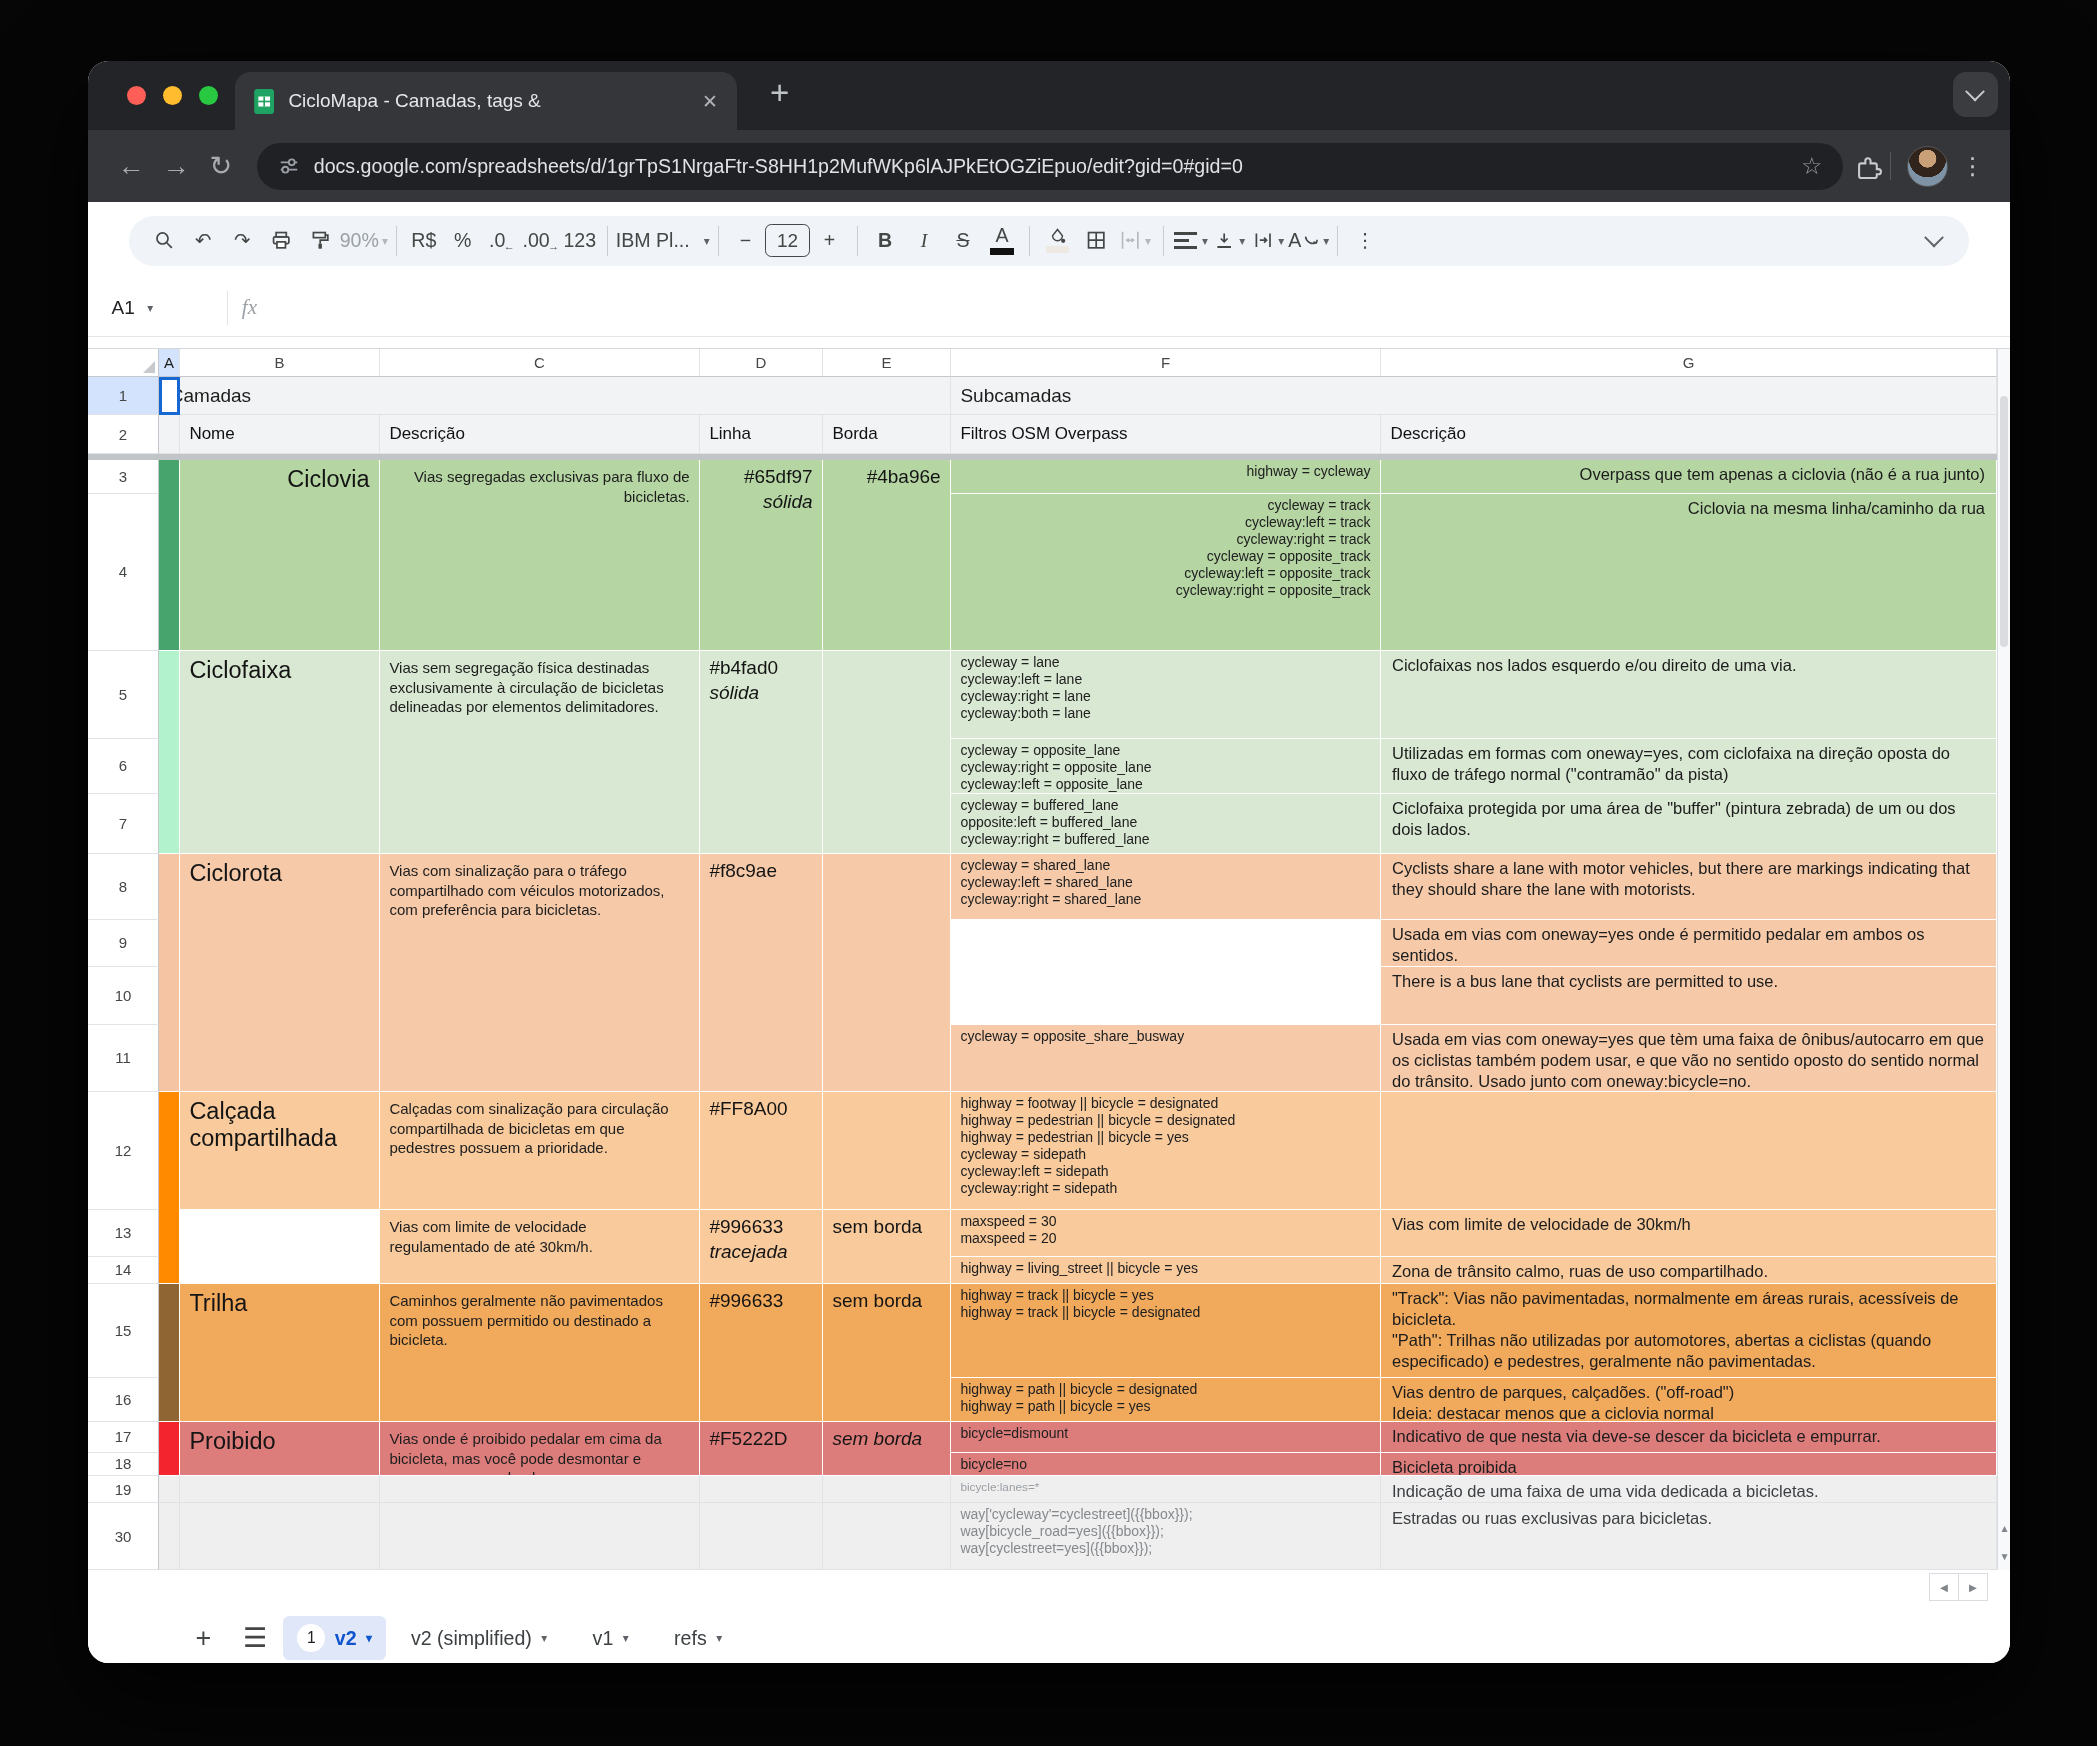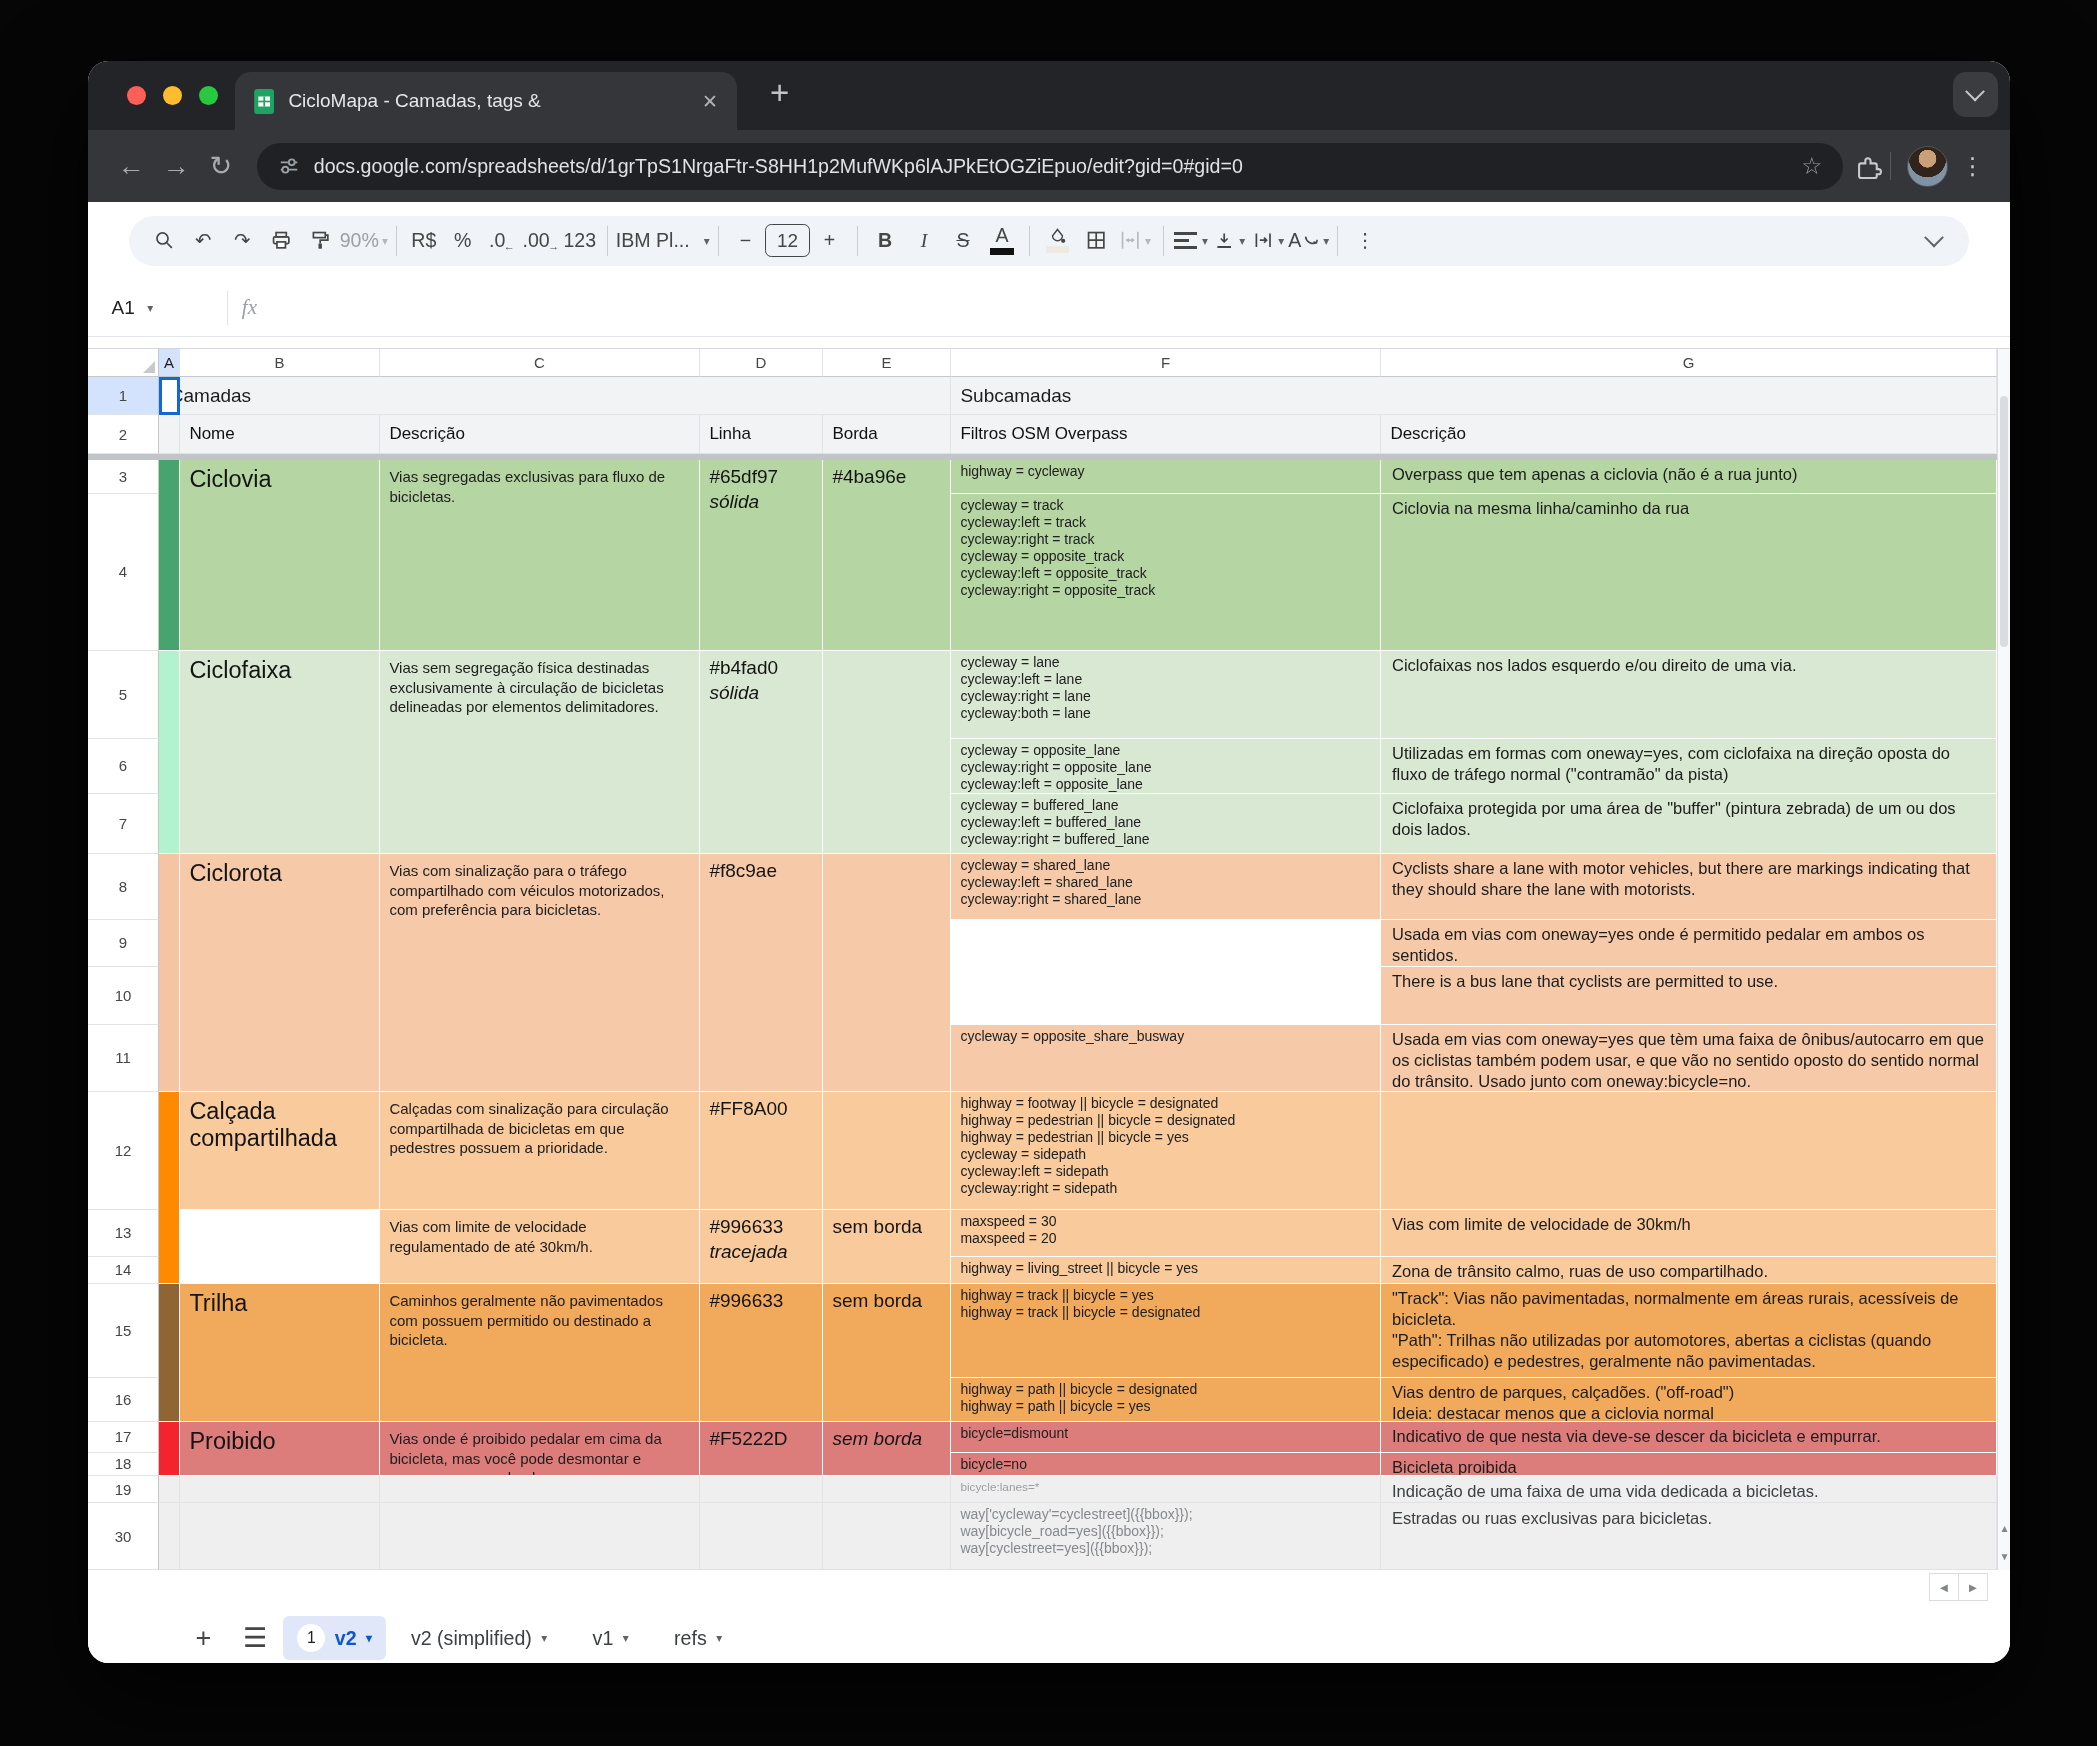--- a/index.html
+++ b/index.html
@@ -78,21 +78,21 @@
        display:flex;align-items:center;justify-content:center;}
   .gut.sel{background:#d3e3fd;}
   .divband{background:#c2c5c8;}
   .band{background:#f2f3f4;border-bottom:0.8px solid #e1e3e6;border-right:0.8px solid #e1e3e6;display:flex;align-items:center;
         font-size:19px;color:#1c1c1c;padding-left:9.4px;overflow:visible;}
   .camadas-text{margin-left:-19.6px;position:relative;z-index:1;white-space:nowrap;}
   .a1sel{background:#fff;border:3.1px solid #1567d3;z-index:5;}
   .h2{background:#f2f3f4;border-bottom:0.8px solid #e1e3e6;border-right:0.8px solid #e1e3e6;display:flex;align-items:center;
       font-size:17px;color:#111;padding-left:9.4px;}
 
-  .bg1{background:#b5d5a3;}.bg2{background:#d9e8d2;}.bg3{background:#f6caa9;}
+  .bg1{background:#b5d5a3;text-align:right;}.bg2{background:#d9e8d2;}.bg3{background:#f6caa9;}
   .bg4{background:#f8ca9c;}.bg5{background:#f1a95b;}.bg6{background:#dd7d7b;}
   .sw1{background:#46a46c;}.sw2{background:#b2f2cc;}.sw3{background:#f5c5a3;}
   .sw4{background:#ff8a00;}.sw5{background:#8f6633;}.sw6{background:#f3242e;}
   .lay{border-right:1.6px solid #fff;border-bottom:1.6px solid #fff;overflow:hidden;}
   .sw{border-right:1.6px solid #fff;border-bottom:1.6px solid #fff;}
   .name{font-size:23.5px;color:#141414;padding:6.3px 9.4px;}
   .desc{font-size:15px;line-height:19.6px;color:#1d1d1d;padding:7.8px 9.4px;}
   .linha{font-size:19px;color:#141414;padding:6.3px 9.4px;}
   .linha .est{display:block;font-style:italic;margin-top:3.1px;}
   .borda{font-size:19px;color:#141414;padding:6.3px 9.4px;}
@@ -453,21 +453,21 @@
 cycleway:left = opposite_track
 cycleway:right = opposite_track</div>
       <div class="c lay bg2 fcell" style="grid-area:7/7/8/8">cycleway = lane
 cycleway:left = lane
 cycleway:right = lane
 cycleway:both = lane</div>
       <div class="c lay bg2 fcell" style="grid-area:8/7/9/8">cycleway = opposite_lane
 cycleway:right = opposite_lane
 cycleway:left = opposite_lane</div>
       <div class="c lay bg2 fcell" style="grid-area:9/7/10/8">cycleway = buffered_lane
-cycleway:left = buffered_lane
+opposite:left = buffered_lane
 cycleway:right = buffered_lane</div>
       <div class="c lay bg3 fcell" style="grid-area:10/7/11/8">cycleway = shared_lane
 cycleway:left = shared_lane
 cycleway:right = shared_lane</div>
       <div class="c lay bg3 fcell" style="grid-area:13/7/14/8">cycleway = opposite_share_busway</div>
       <div class="c lay bg4 fcell" style="grid-area:14/7/15/8">highway = footway || bicycle = designated
 highway = pedestrian || bicycle = designated
 highway = pedestrian || bicycle = yes
 cycleway = sidepath
 cycleway:left = sidepath

